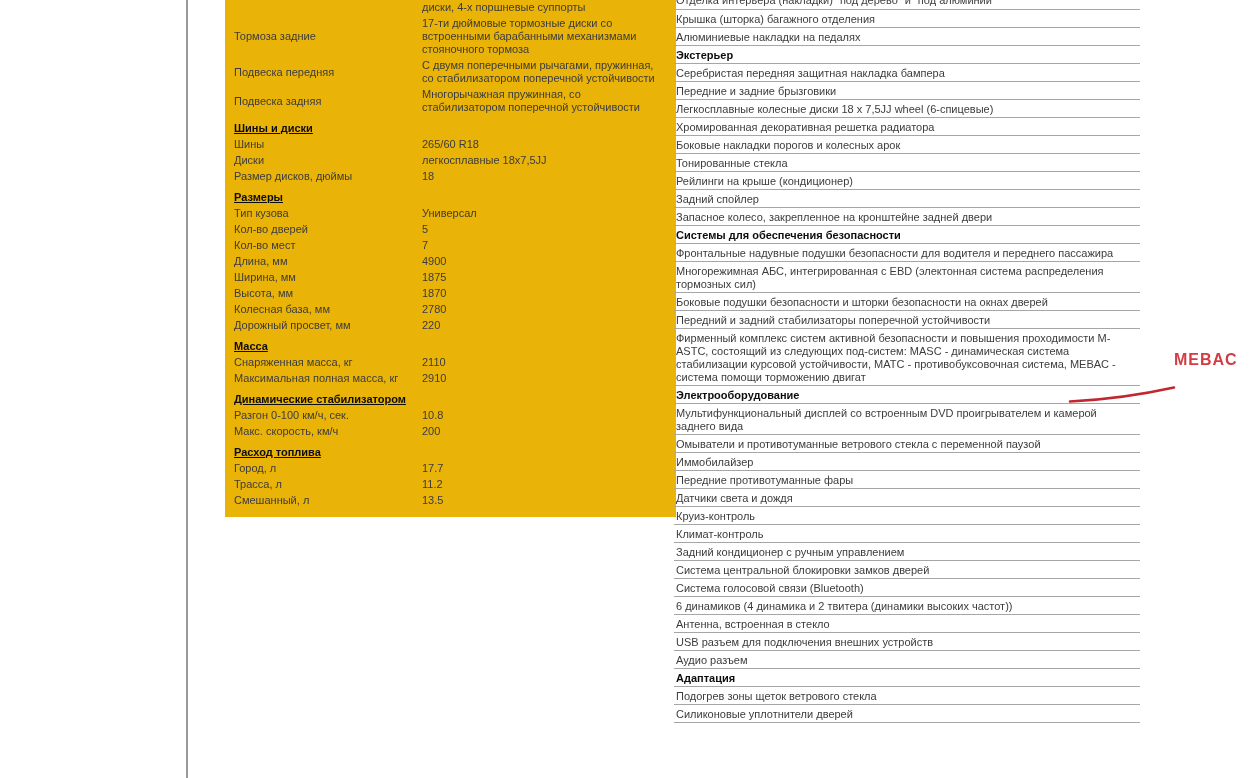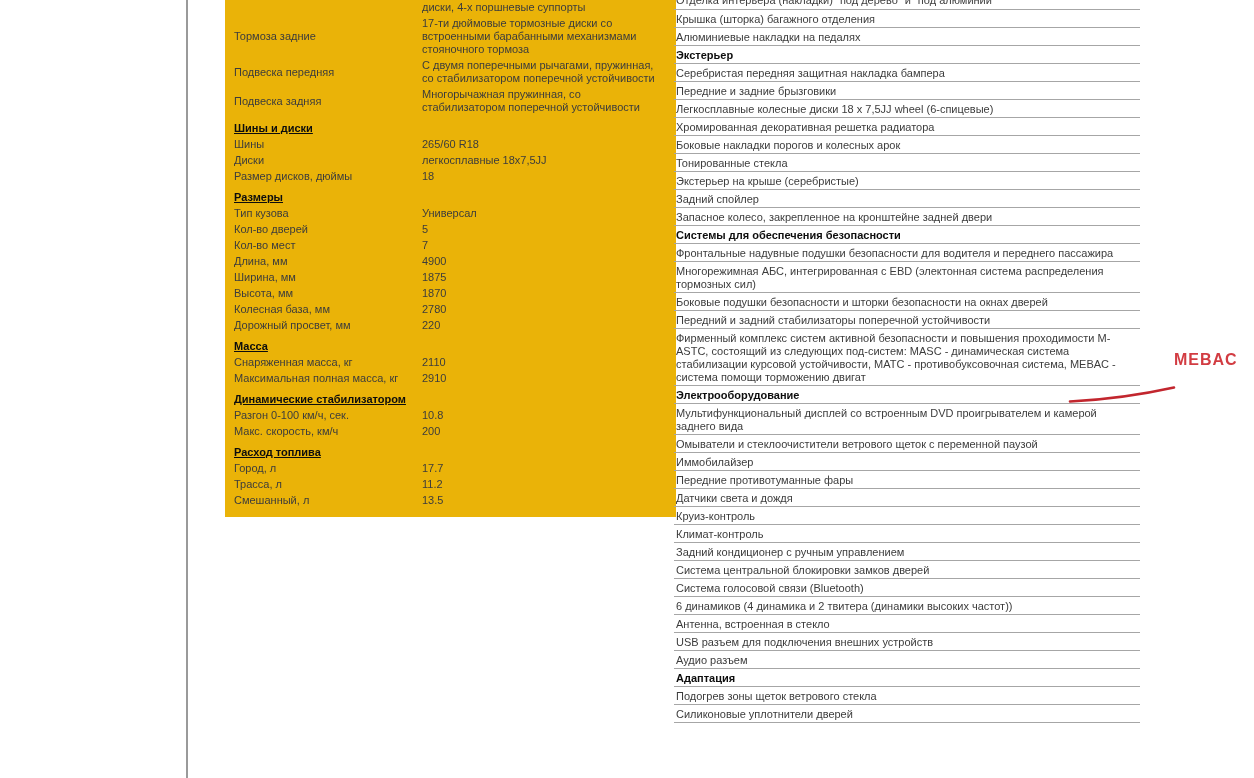--- a/index.html
+++ b/index.html
@@ -140,32 +140,32 @@
     </div>
     <div class="feat-item">Крышка (шторка) багажного отделения</div>
     <div class="feat-item">Алюминиевые накладки на педалях</div>
     <div class="feat-item feat-section">Экстерьер</div>
     <div class="feat-item">Серебристая передняя защитная накладка бампера</div>
     <div class="feat-item">Передние и задние брызговики</div>
     <div class="feat-item">Легкосплавные колесные диски 18 х 7,5JJ wheel (6-спицевые)</div>
     <div class="feat-item">Хромированная декоративная решетка радиатора</div>
     <div class="feat-item">Боковые накладки порогов и колесных арок</div>
     <div class="feat-item">Тонированные стекла</div>
-    <div class="feat-item">Экстерьер на крыше (серебристые)</div>
+    <div class="feat-item">Рейлинги на крыше (кондиционер)</div>
     <div class="feat-item">Задний спойлер</div>
     <div class="feat-item">Запасное колесо, закрепленное на кронштейне задней двери</div>
     <div class="feat-item feat-section">Системы для обеспечения безопасности</div>
     <div class="feat-item">Фронтальные надувные подушки безопасности для водителя и переднего пассажира</div>
     <div class="feat-item">Многорежимная АБС, интегрированная с EBD (электонная система распределения тормозных сил)</div>
     <div class="feat-item">Боковые подушки безопасности и шторки безопасности на окнах дверей</div>
     <div class="feat-item">Передний и задний стабилизаторы поперечной устойчивости</div>
     <div class="feat-item">Фирменный комплекс систем активной безопасности и повышения проходимости M-ASTC, состоящий из следующих под-систем: MASC - динамическая система стабилизации курсовой устойчивости, MATC - противобуксовочная система, MEBAC - система помощи торможению двигат</div>
     <div class="feat-item feat-section">Электрооборудование</div>
     <div class="feat-item">Мультифункциональный дисплей со встроенным DVD проигрывателем и камерой заднего вида</div>
-    <div class="feat-item">Омыватели и стеклоочистители ветрового щеток с переменной паузой</div>
+    <div class="feat-item">Омыватели и противотуманные ветрового стекла с переменной паузой</div>
     <div class="feat-item">Иммобилайзер</div>
     <div class="feat-item">Передние противотуманные фары</div>
     <div class="feat-item">Датчики света и дождя</div>
     <div class="feat-item">Круиз-контроль</div>
     <div class="feat-item">Климат-контроль</div>
     <div class="feat-item">Задний кондиционер с ручным управлением</div>
     <div class="feat-item">Система центральной блокировки замков дверей</div>
     <div class="feat-item">Система голосовой связи (Bluetooth)</div>
     <div class="feat-item">6 динамиков (4 динамика и 2 твитера (динамики высоких частот))</div>
     <div class="feat-item">Антенна, встроенная в стекло</div>

